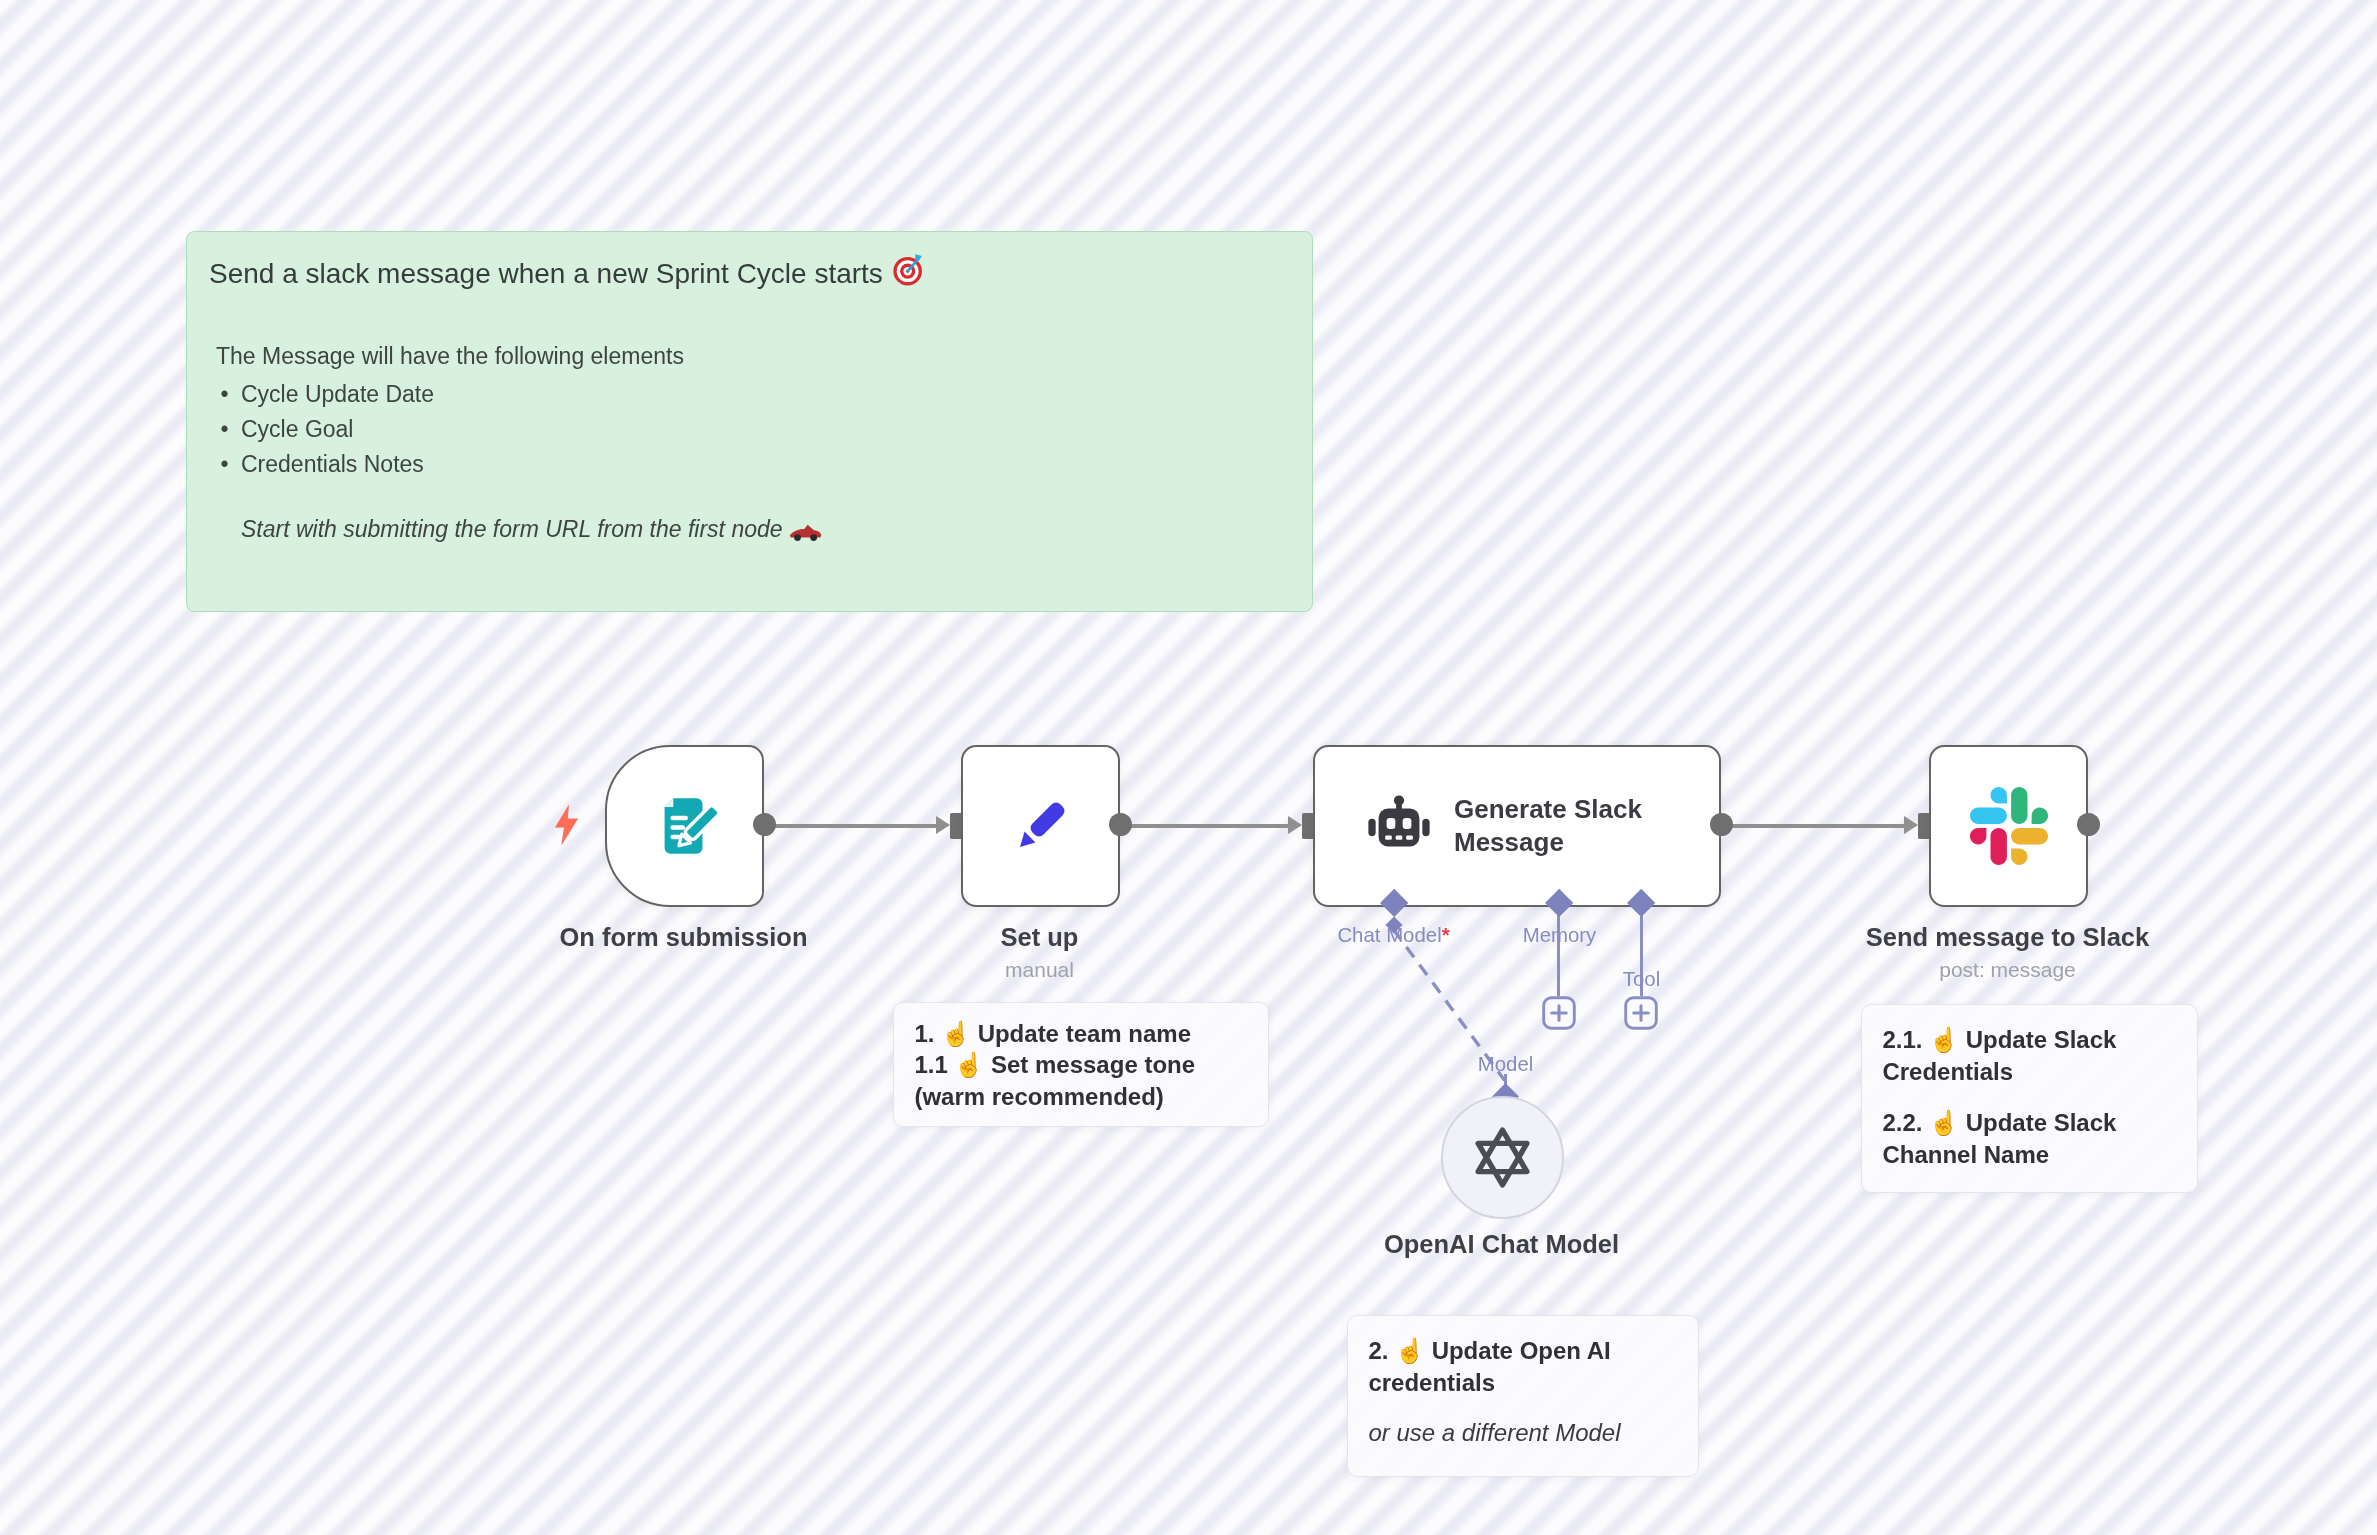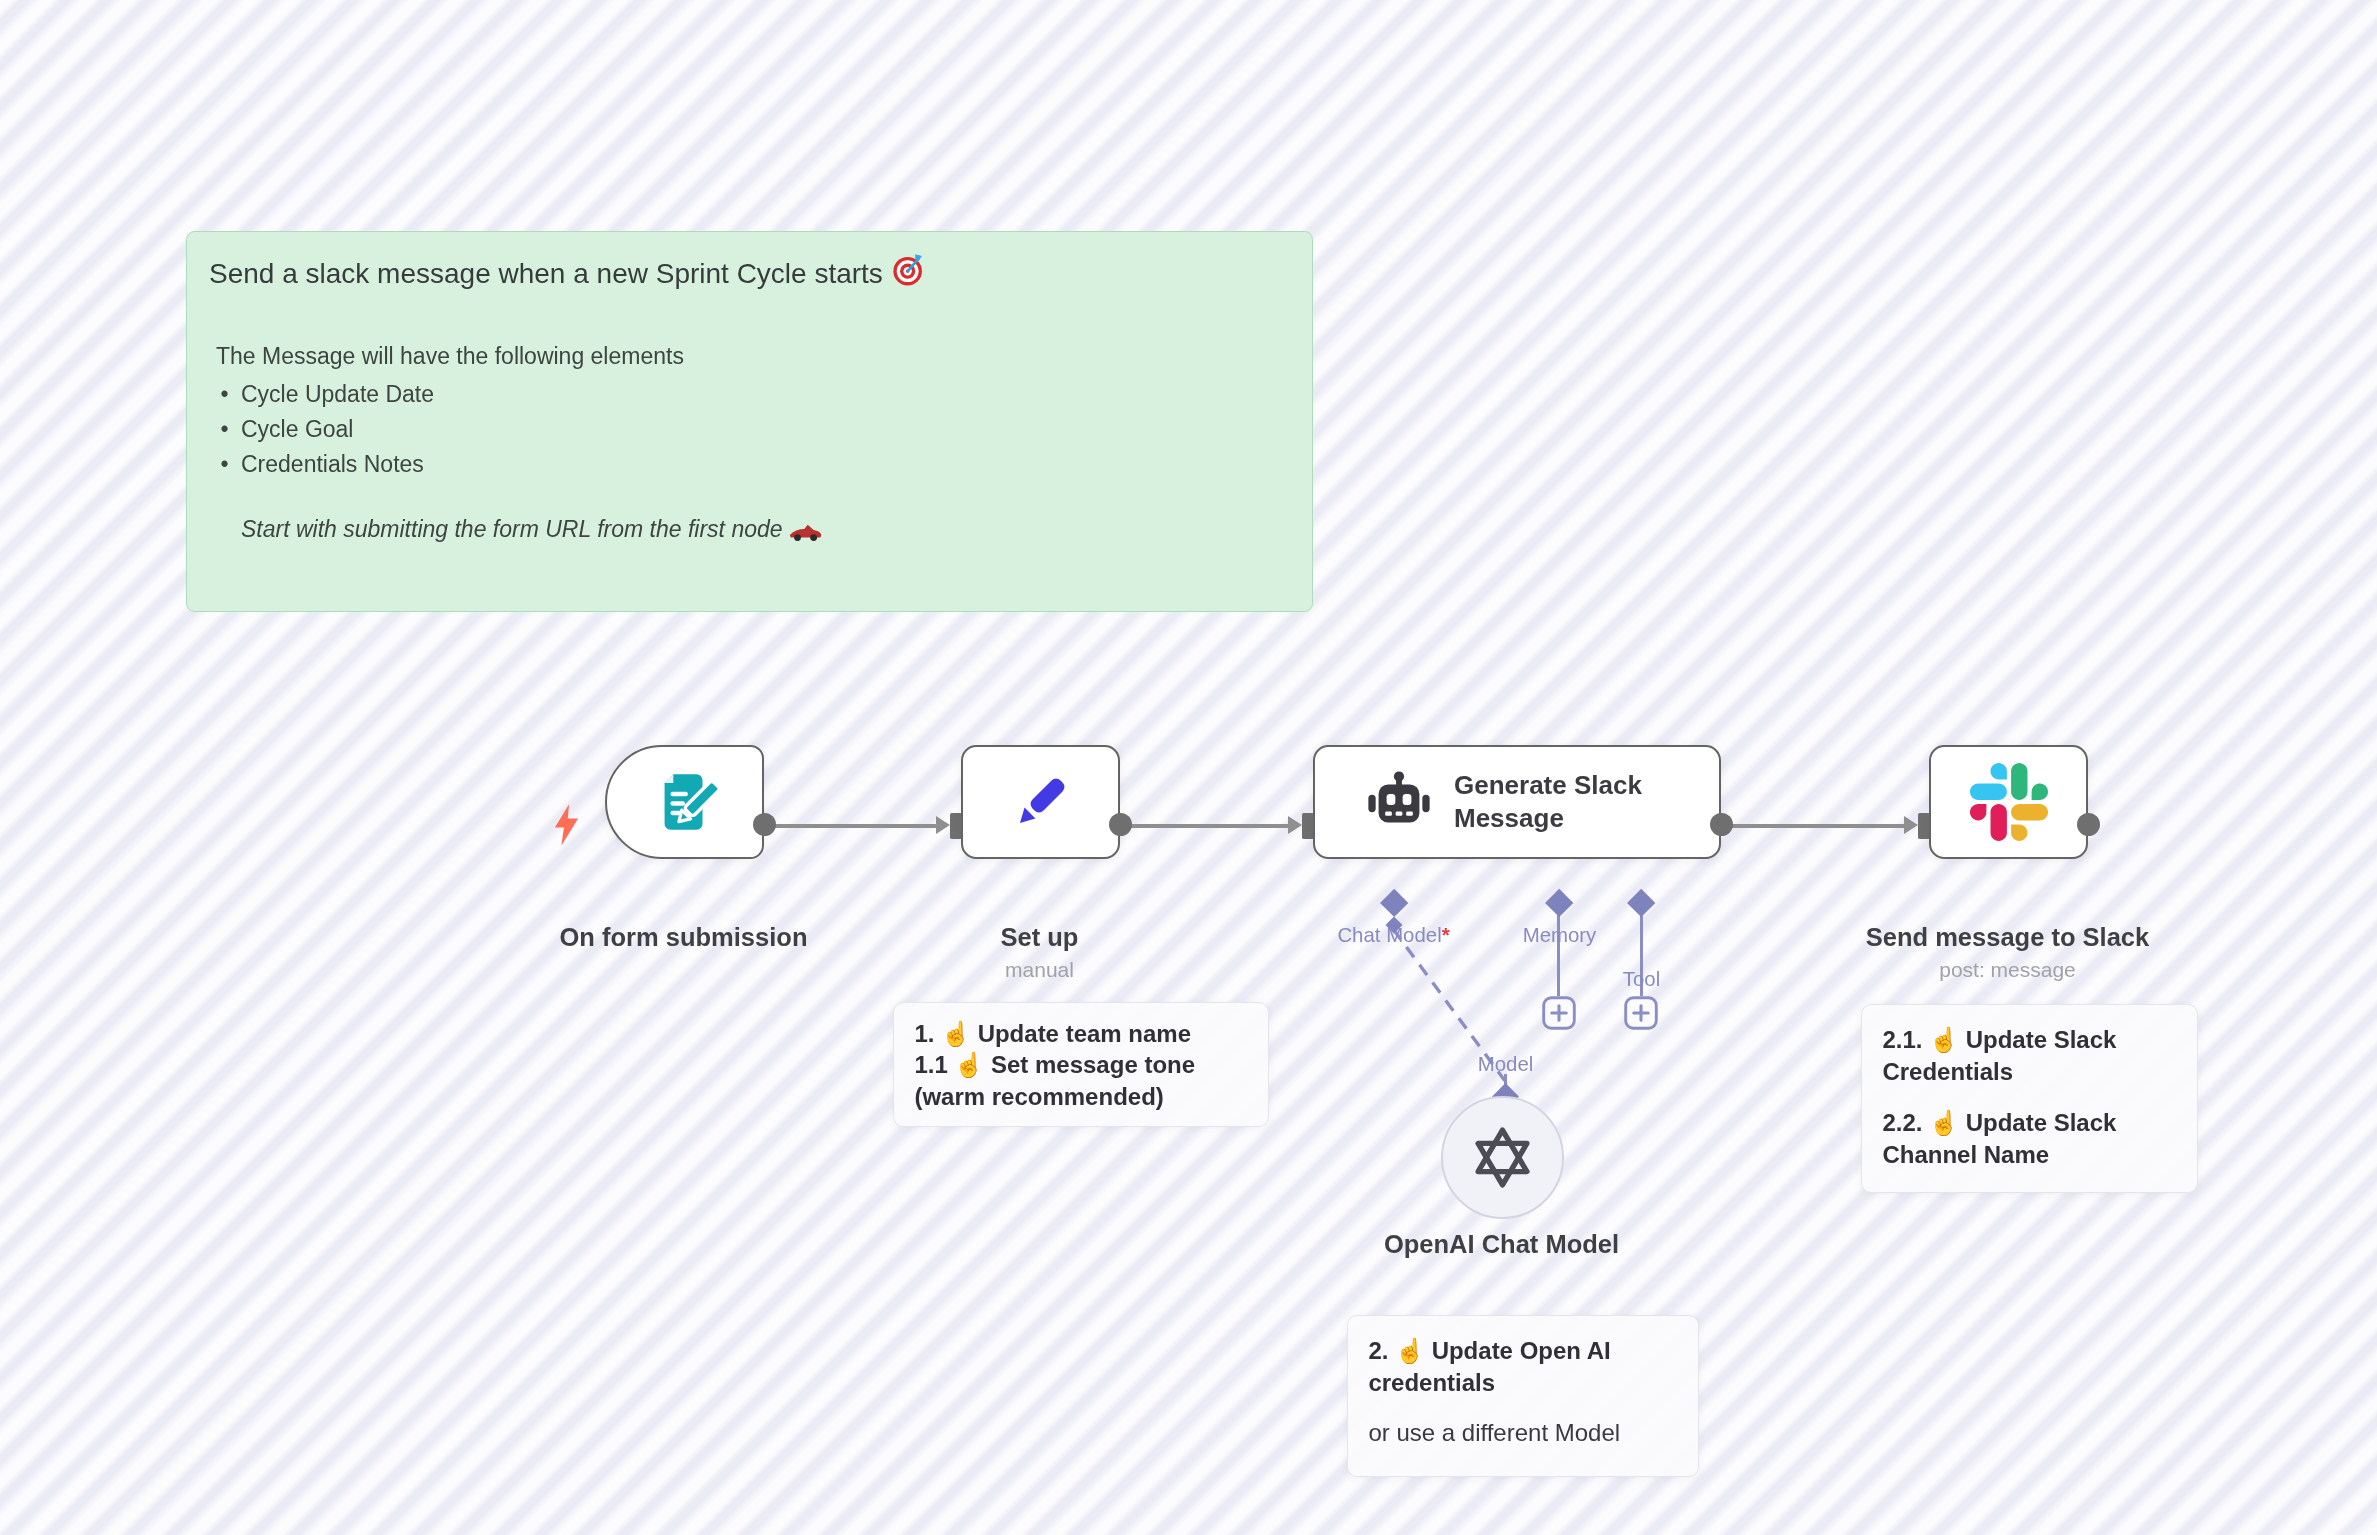--- a/index.html
+++ b/index.html
@@ -18,21 +18,21 @@
   .sticky .intro { position:absolute; left:29px; top:111px;
     font-size:23px; color:#3e4440; }
   .sticky ul { position:absolute; left:54px; top:151px; list-style:none; }
   .sticky li { font-size:23px; color:#3e4440; margin-bottom:12px; line-height:23px; position:relative; }
   .sticky li::before { content:"•"; position:absolute; left:-20.4px; color:#3e4440; }
   .sticky .footnote { position:absolute; left:54px; top:284px;
     font-size:23px; font-style:italic; color:#3e4440; }
   .emoji-icon { display:inline-block; vertical-align:-5.1px; margin-left:6.8px; }
   
   .node {
-    position:absolute; top:745px; height:114px; background:#ffffff;
+    position:absolute; top:745px; height:162px; background:#ffffff;
     border:2.6px solid #646464; border-radius:15.3px;
     box-shadow:0 1.7px 8.5px rgba(70,70,90,0.07);
   }
   .node .big-icon { position:absolute; left:50%; top:50%; transform:translate(-50%,-50%); }
   #node-form  { left:605px; width:159px; border-radius:65px 15.3px 15.3px 65px; }
   #node-setup { left:961px; width:159px; }
   #node-agent { left:1313px; width:408px; }
   #node-slack { left:1929px; width:159px; }
   #node-agent .agent-icon { position:absolute; left:49px; top:50%; transform:translateY(-50%); }
   #node-agent .agent-title { position:absolute; left:139px; top:50%; transform:translateY(-50%);
@@ -69,21 +69,21 @@
   
   .note {
     position:absolute; background:rgba(251,251,253,0.93);
     border:1.7px solid #e4e4ed; border-radius:10.2px;
     padding:14.5px 20.4px; font-size:24px; line-height:31.5px; font-weight:700; color:#303036;
     box-shadow:0 1.7px 8.5px rgba(60,60,90,0.05);
   }
   #note-setup  { left:893px; top:1002px; width:376px; height:125px; }
   #note-openai { left:1347px; top:1315px; width:352px; height:162px; padding-top:19px; }
   #note-slack  { left:1861px; top:1004px; width:337px; height:189px; padding-top:19px; }
-  .note .italic { font-weight:400; color:#3a3a40; margin-top:19px; }
+  .note .italic { font-style:italic; font-weight:400; color:#3a3a40; margin-top:19px; }
   .note .gap { margin-top:20.4px; }
   svg { display:block; }
 </style>
 </head>
 <body>
 
 <div id="canvas">
 
   <div class="sticky">
     <h1><span>Send a slack message when a new Sprint Cycle starts</span><span class="emoji-icon">

